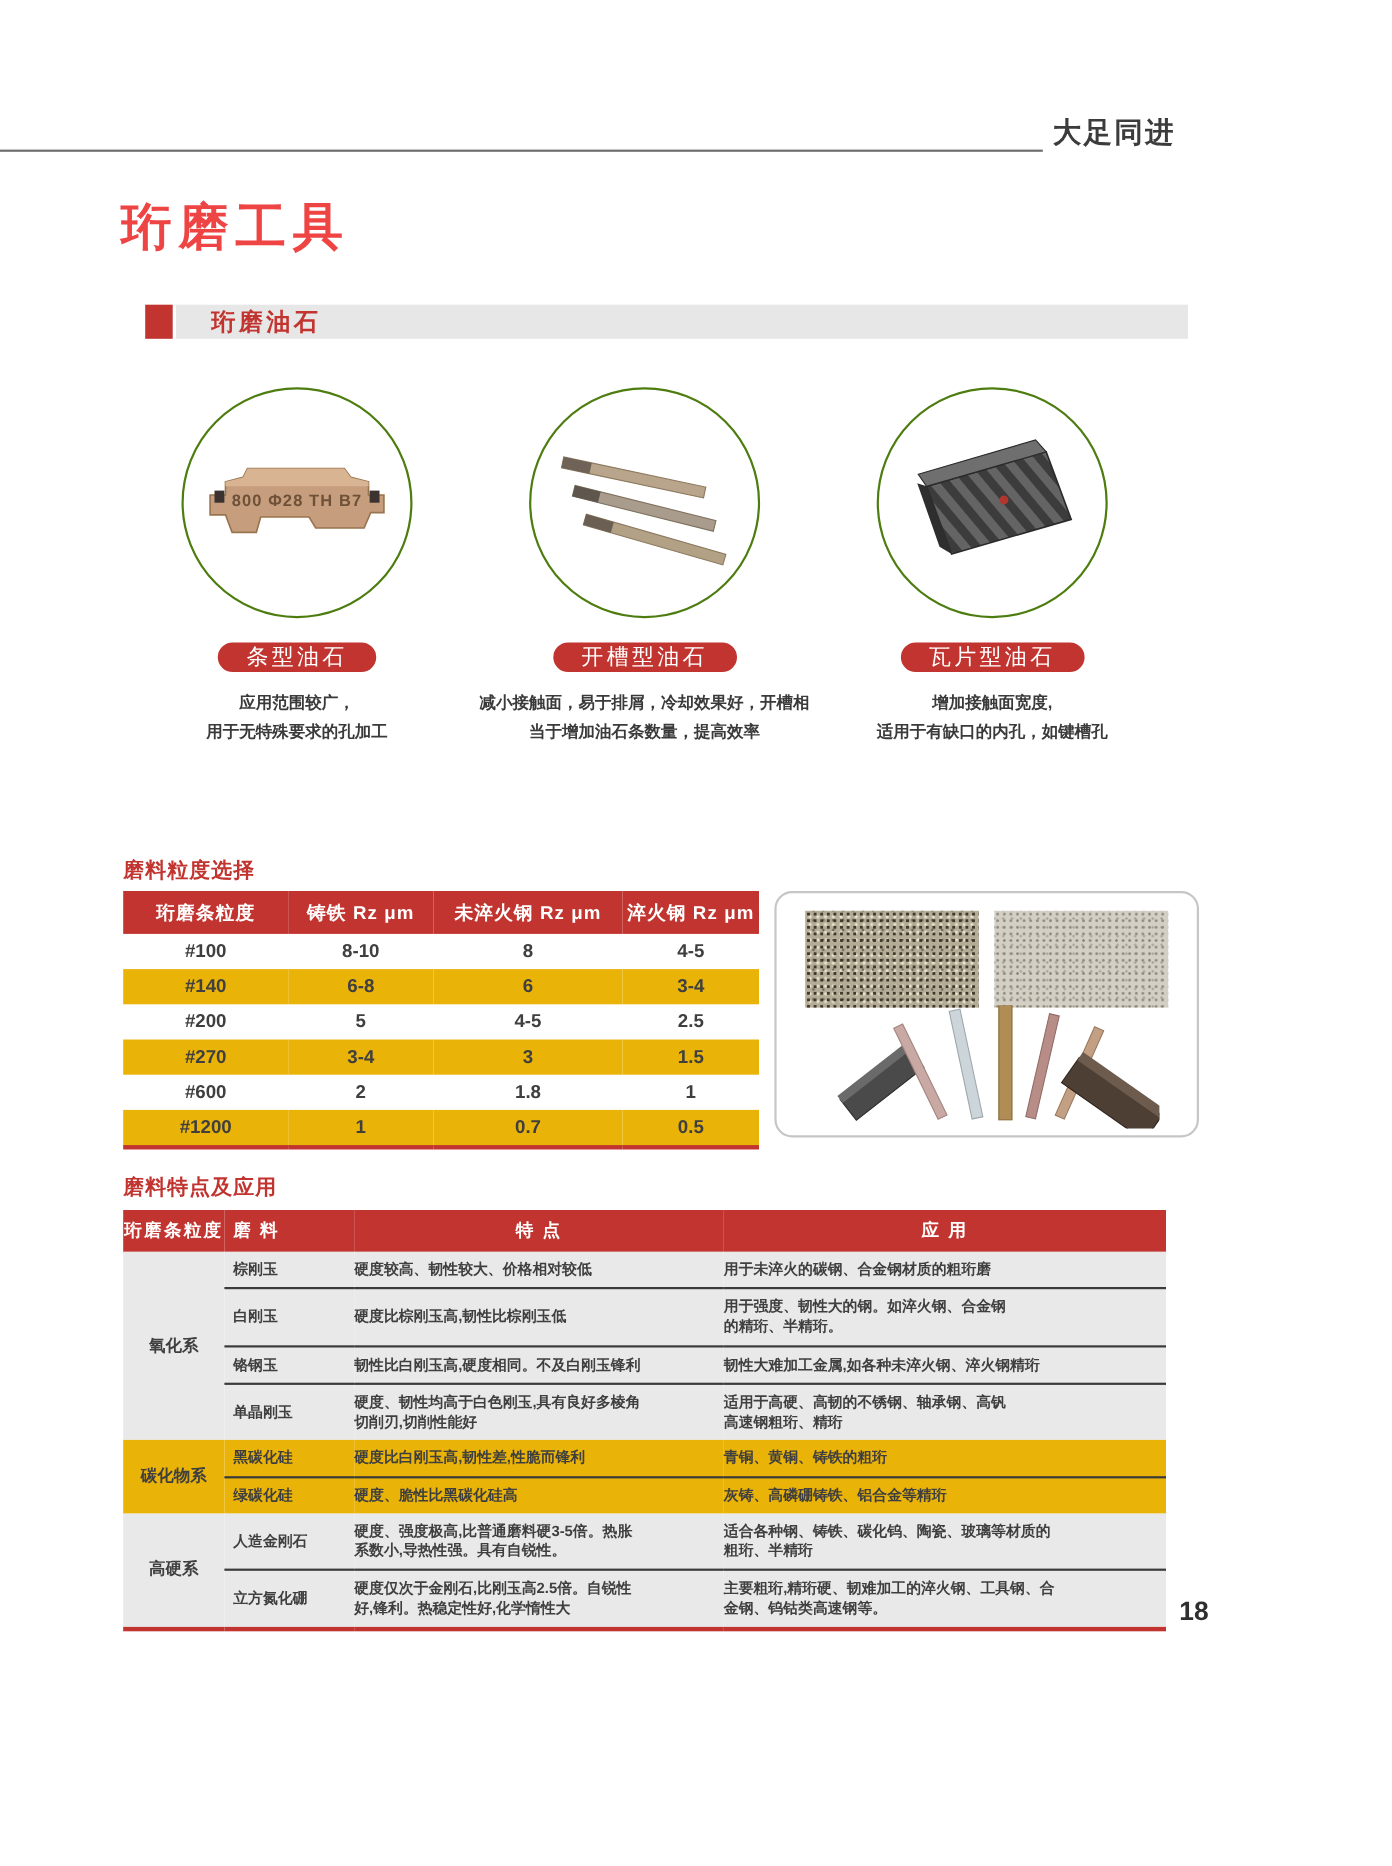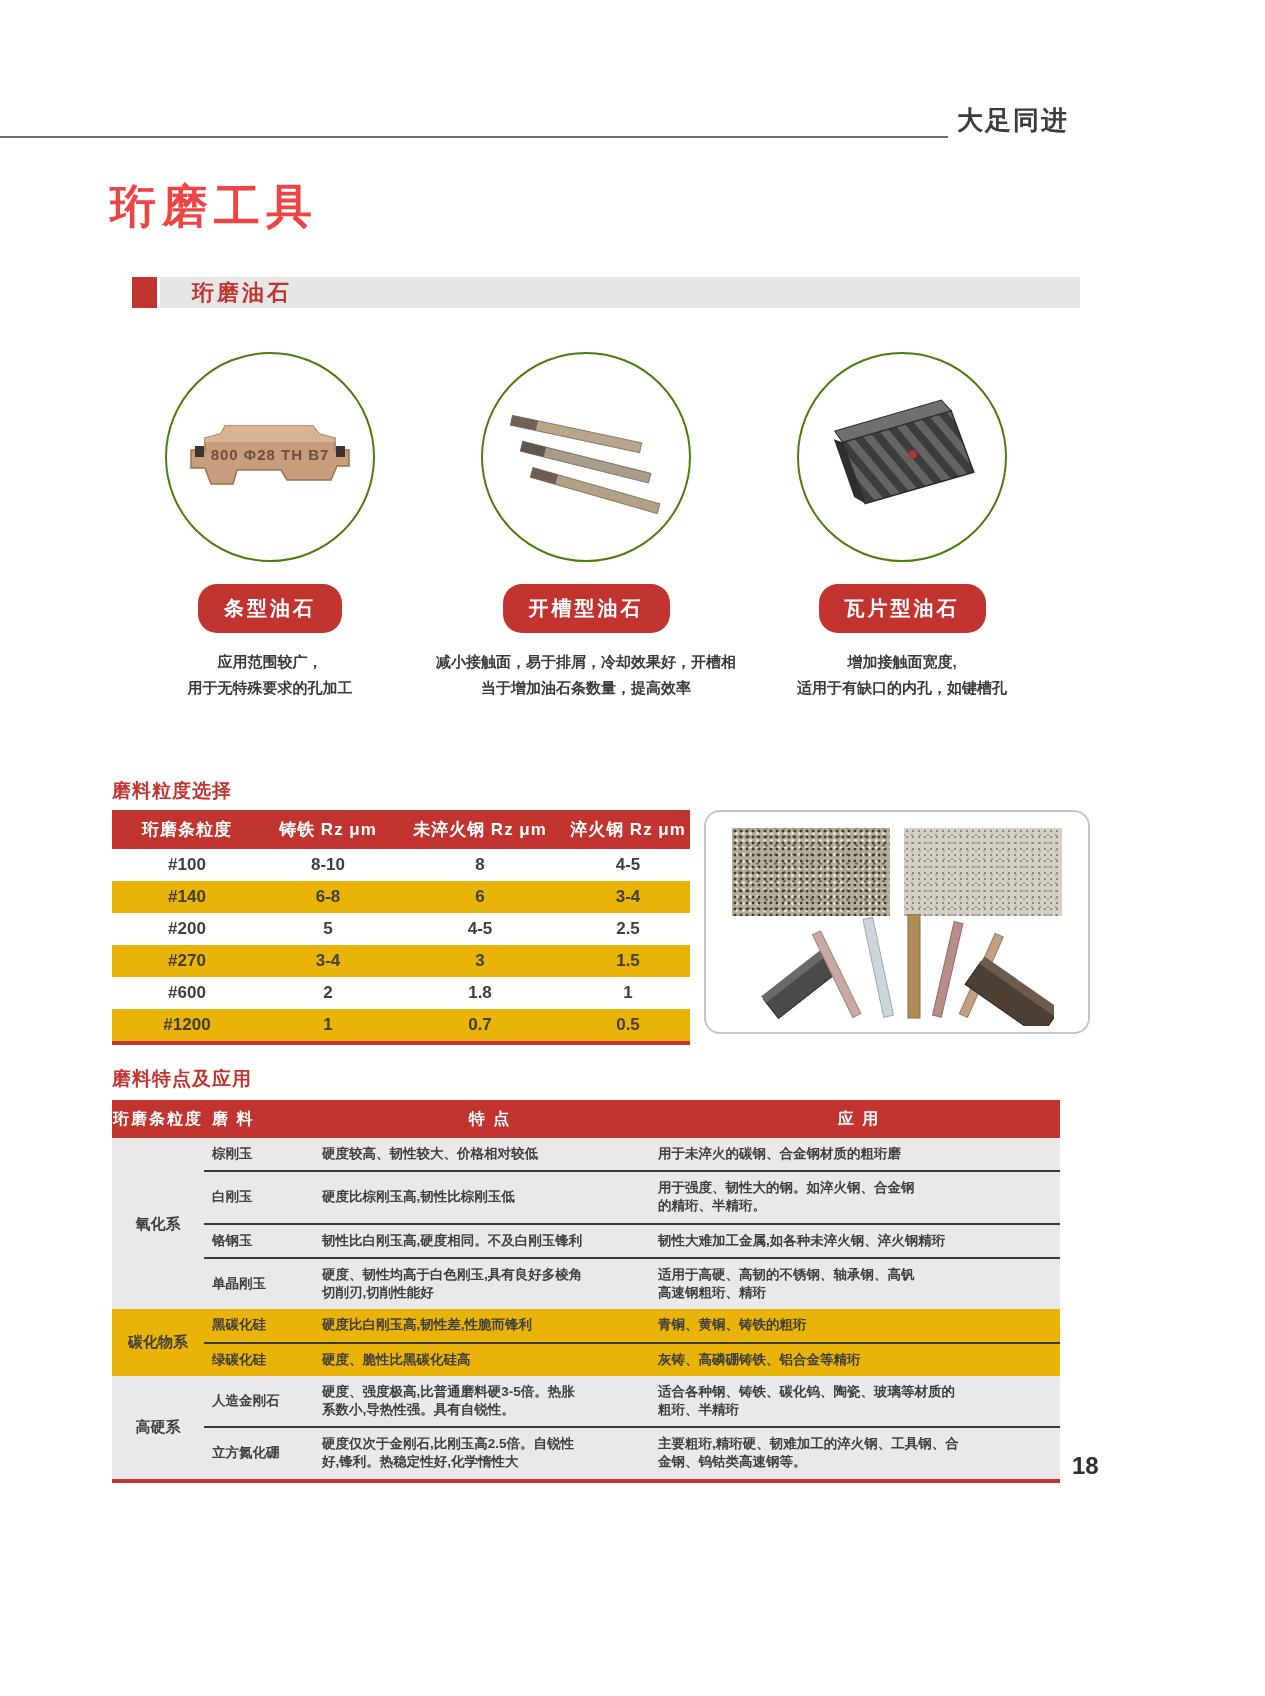--- a/index.html
+++ b/index.html
@@ -18,22 +18,22 @@
   .section-bar{position:absolute;left:112px;top:277px;width:948px;height:45px;display:flex;margin-left:20px;}
   .section-sq{width:25px;height:31px;background:#c1342f;margin-right:3px;}
   .section-rest{flex:1;height:31px;background:#e7e7e7;display:flex;align-items:center;}
   .section-label{color:#c1342f;font-size:22px;font-weight:800;margin-left:32px;letter-spacing:3px;}
 
   
   .products{position:absolute;left:112px;top:352px;width:948px;display:flex;}
   .product{width:316px;display:flex;flex-direction:column;align-items:center;}
   .circle{width:206px;height:206px;border:2px solid #4d7c0f;border-radius:50%;background:#fff;
           display:flex;align-items:center;justify-content:center;overflow:hidden;}
-  .pill{margin-top:22px;background:#c1342f;color:#fff;font-size:20px;font-weight:700;
-        padding:11px 26px;border-radius:19px;letter-spacing:3px;white-space:nowrap;}
+  .pill{margin-top:22px;background:#c1342f;color:#fff;font-size:20px;font-weight:400;
+        padding:0 26px;border-radius:19px;letter-spacing:3px;white-space:nowrap;}
   .desc{margin-top:16px;width:360px;margin-left:-22px;margin-right:-22px;font-size:15px;font-weight:700;
         color:#3a3a3a;text-align:center;white-space:pre-line;line-height:1.7;}
 
   
   .tbl-title{position:absolute;left:112px;margin:0;font-size:19px;font-weight:800;color:#c1342f;letter-spacing:1px;}
   #grit-title{top:778px;}
   #abr-title{top:1066px;}
 
   
   table{border-collapse:collapse;}

